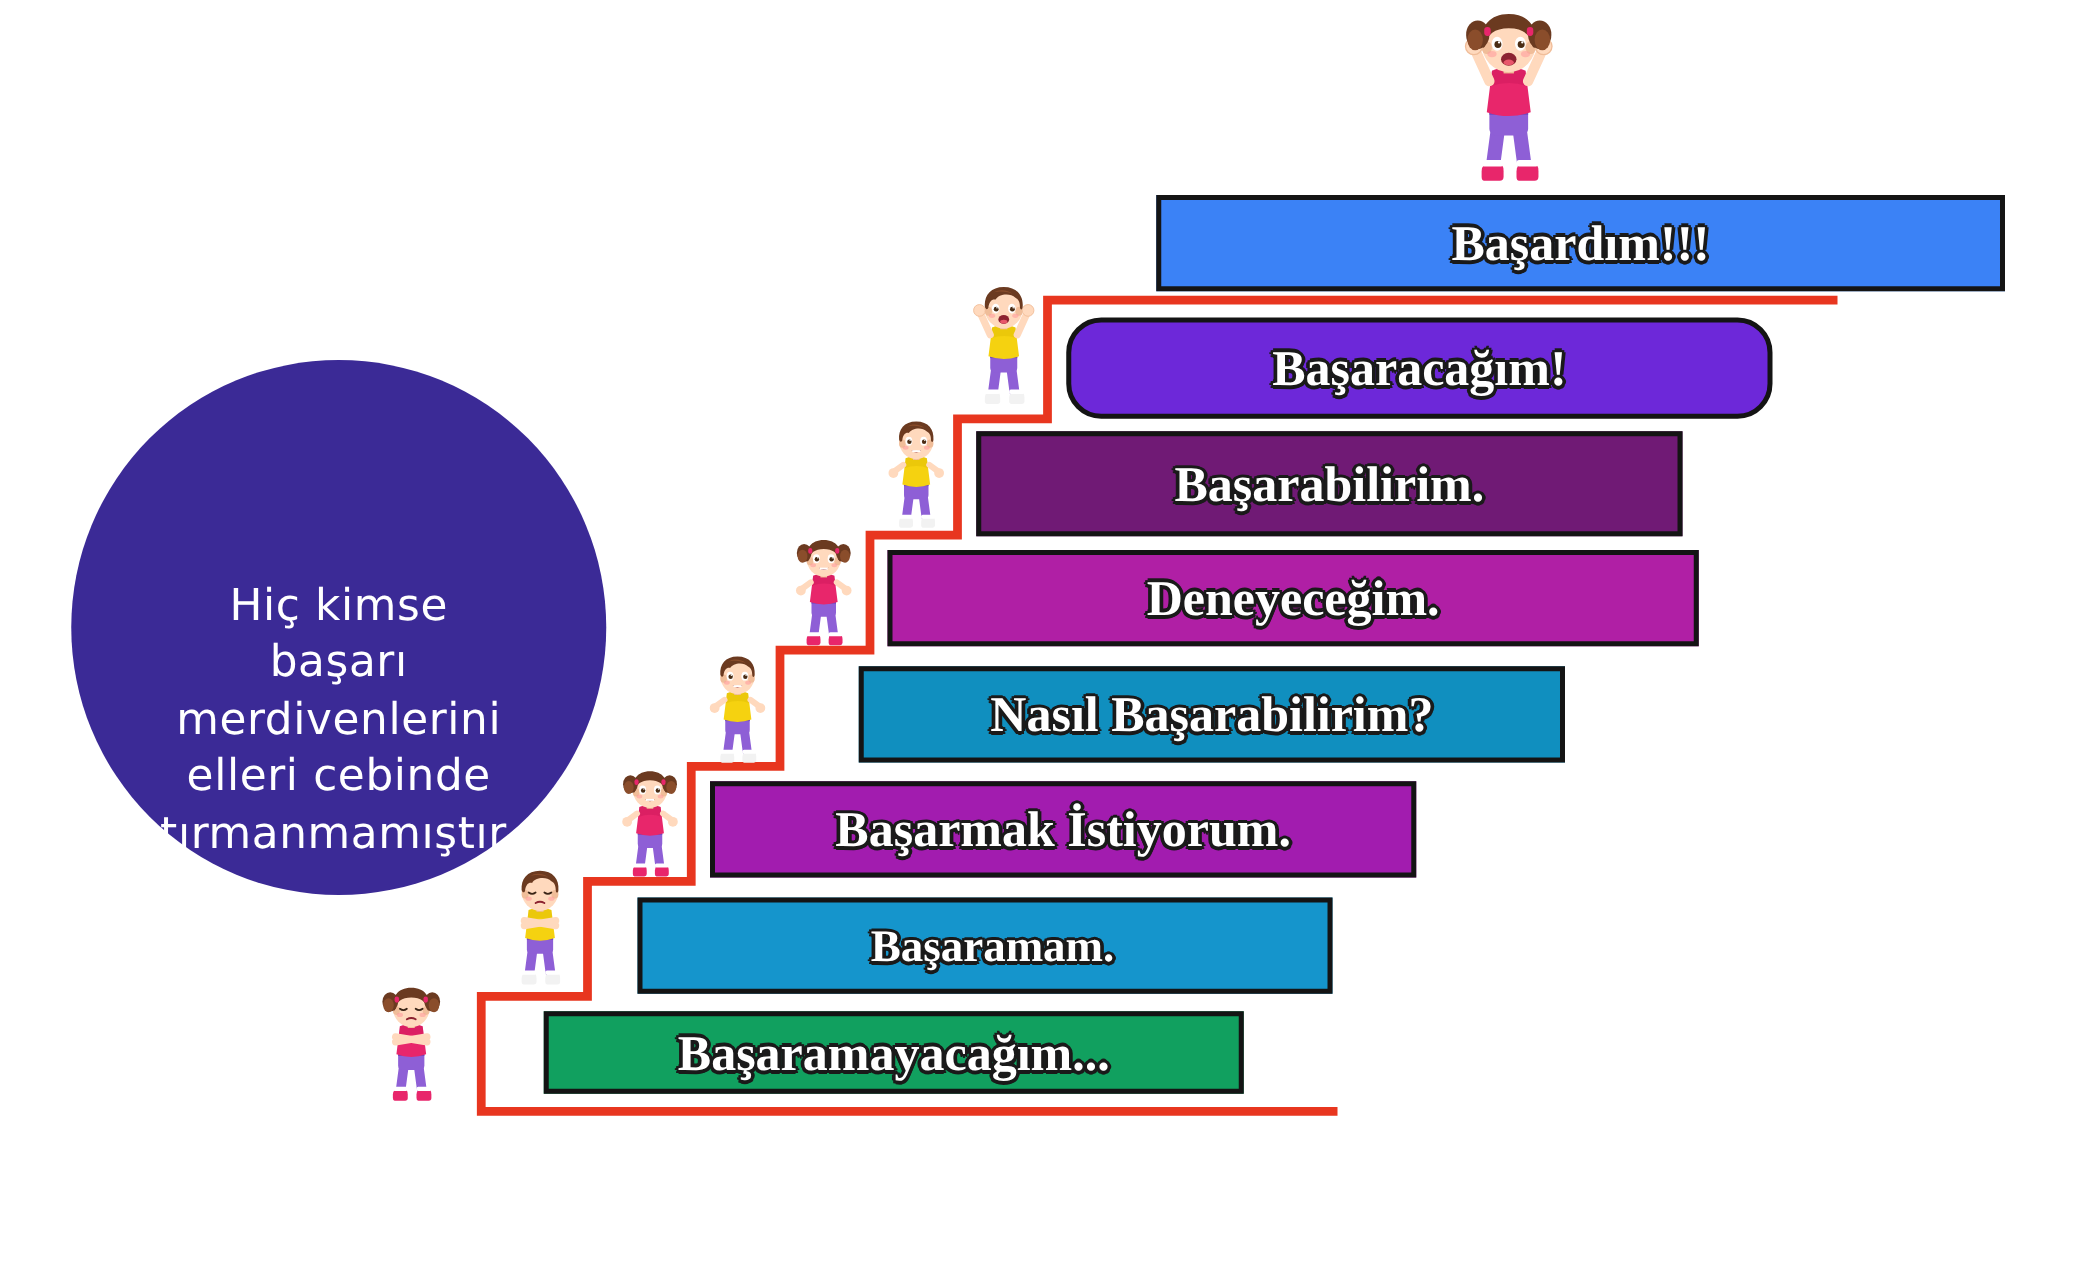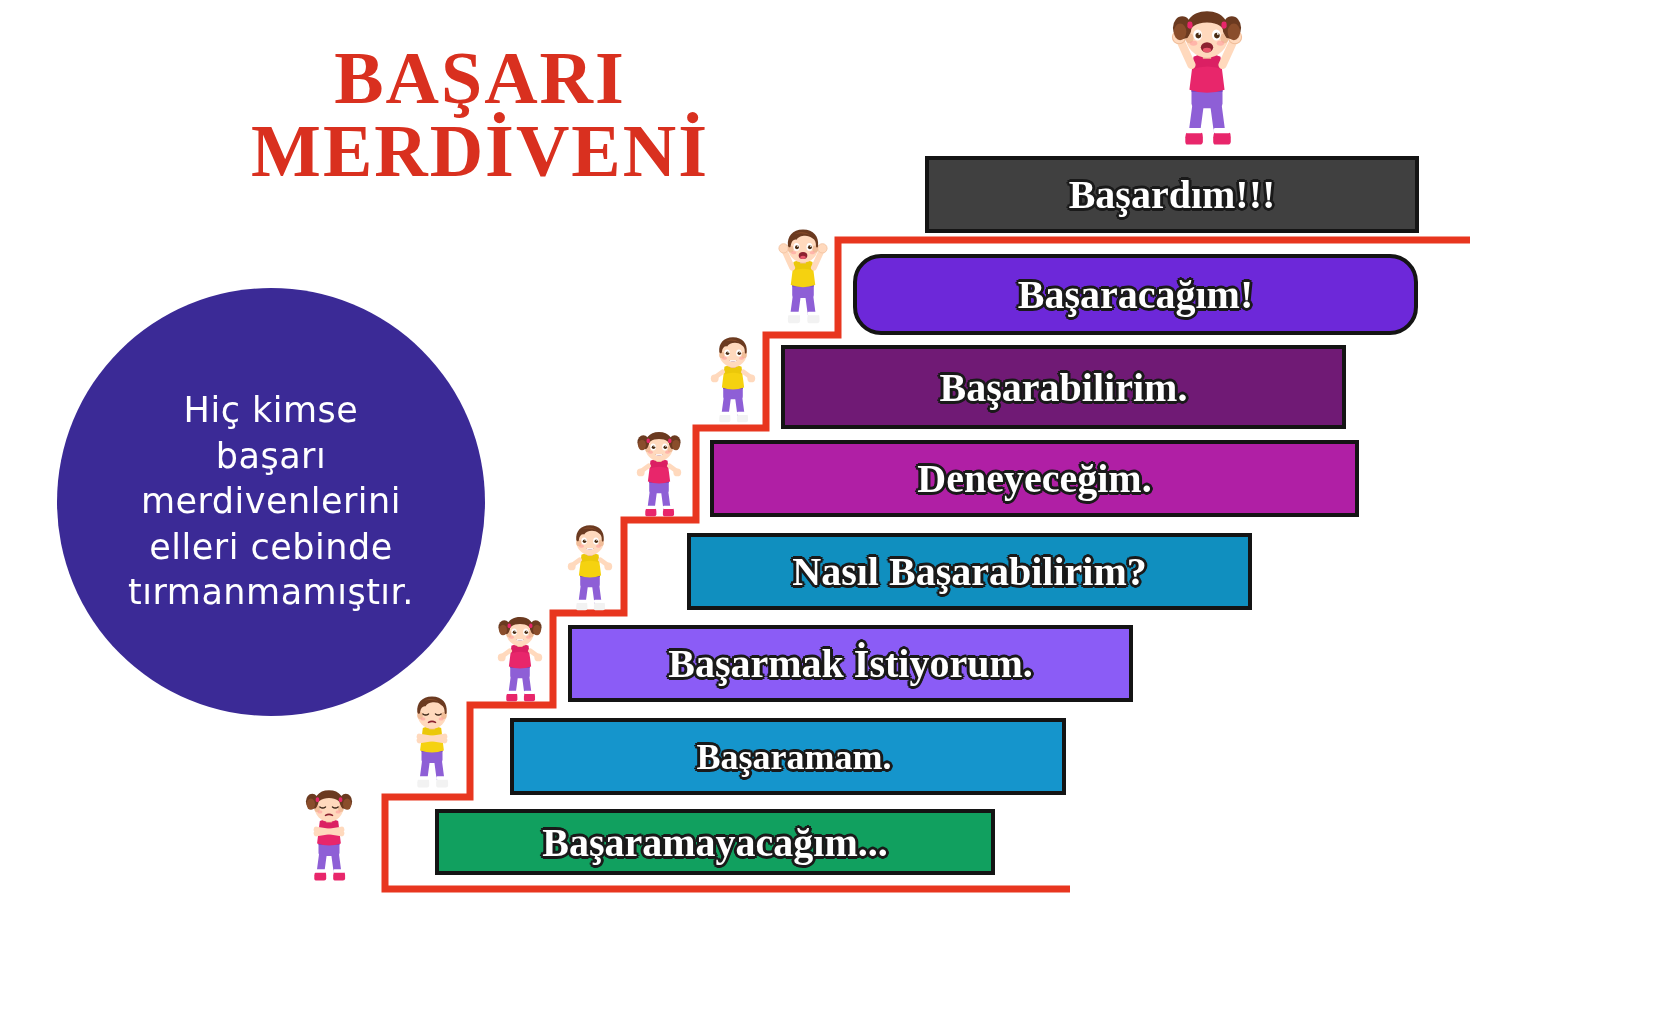--- a/index.html
+++ b/index.html
@@ -39,21 +39,21 @@
   
   .quote-circle {
     position: absolute;
     left: 57px;
     top: 288px;
     width: 428px;
     height: 428px;
     border-radius: 50%;
     background: #3b2a96;
     display: flex;
-    align-items: center;
+    align-items: flex-end;
     justify-content: center;
     box-sizing: border-box;
     padding: 26px 34px;
   }
   .quote-text {
     color: #ffffff;
     font-family: "DejaVu Sans", sans-serif;
     font-size: 35px;
     line-height: 1.30;
     text-align: center;
@@ -99,52 +99,50 @@
     position: absolute;
     pointer-events: none;
   }
   .kid svg { display: block; }
 </style>
 </head>
 <body>
 
 <div id="poster">
 
-  <div class="title">BAŞARI
-MERDİVENİ</div>
 
   <div class="quote-circle">
     <div class="quote-text">Hiç kimse
 başarı
 merdivenlerini
 elleri cebinde
 tırmanmamıştır.</div>
   </div>
 
   <svg class="stair-svg" viewBox="0 0 1665 1023" xmlns="http://www.w3.org/2000/svg">
     <polyline id="stair-path" fill="none" stroke="#e8361f" stroke-width="7" stroke-linejoin="miter" stroke-linecap="butt" points="1470,240 838,240 838,335 766,335 766,428 696,428 696,520 624,520 624,613 553,613 553,705 470,705 470,797 385,797 385,889 1070,889"></polyline>
   </svg>
 
   <div id="steps-container">
-      <div class="step-bar" style="left: 925px; top: 156px; width: 494px; height: 77px; background: #404040;">
+      <div class="step-bar" style="left: 925px; top: 156px; width: 679px; height: 77px; background: #3b82f6;">
         <span class="step-label" style="font-size: 40px;">Başardım!!!</span>
       </div>
       <div class="step-bar" style="left: 853px; top: 254px; width: 565px; height: 81px; background: #6d28d9; border-radius: 28px;">
         <span class="step-label" style="font-size: 40px;">Başaracağım!</span>
       </div>
       <div class="step-bar" style="left: 781px; top: 345px; width: 565px; height: 84px; background: #701a75;">
         <span class="step-label" style="font-size: 40px;">Başarabilirim.</span>
       </div>
       <div class="step-bar" style="left: 710px; top: 440px; width: 649px; height: 77px; background: rgb(176, 31, 165);">
         <span class="step-label" style="font-size: 40px;">Deneyeceğim.</span>
       </div>
       <div class="step-bar" style="left: 639px; top: 533px; width: 565px; height: 77px; background: rgb(16, 143, 191); margin-left: 48px;">
         <span class="step-label" style="font-size: 40px;">Nasıl Başarabilirim?</span>
       </div>
-      <div class="step-bar" style="left: 568px; top: 625px; width: 565px; height: 77px; background: #8b5cf6;">
+      <div class="step-bar" style="left: 568px; top: 625px; width: 565px; height: 77px; background: #a21caf;">
         <span class="step-label" style="font-size: 40px;">Başarmak İstiyorum.</span>
       </div>
       <div class="step-bar" style="left: 510px; top: 718px; width: 556px; height: 77px; background: rgb(21, 149, 204);">
         <span class="step-label" style="font-size: 36px; padding-left: 12px;">Başaramam.</span>
       </div>
       <div class="step-bar" style="left: 435px; top: 809px; width: 560px; height: 66px; background: rgb(17, 160, 95);">
         <span class="step-label" style="font-size: 40px;">Başaramayacağım...</span>
       </div>
     </div>
 

